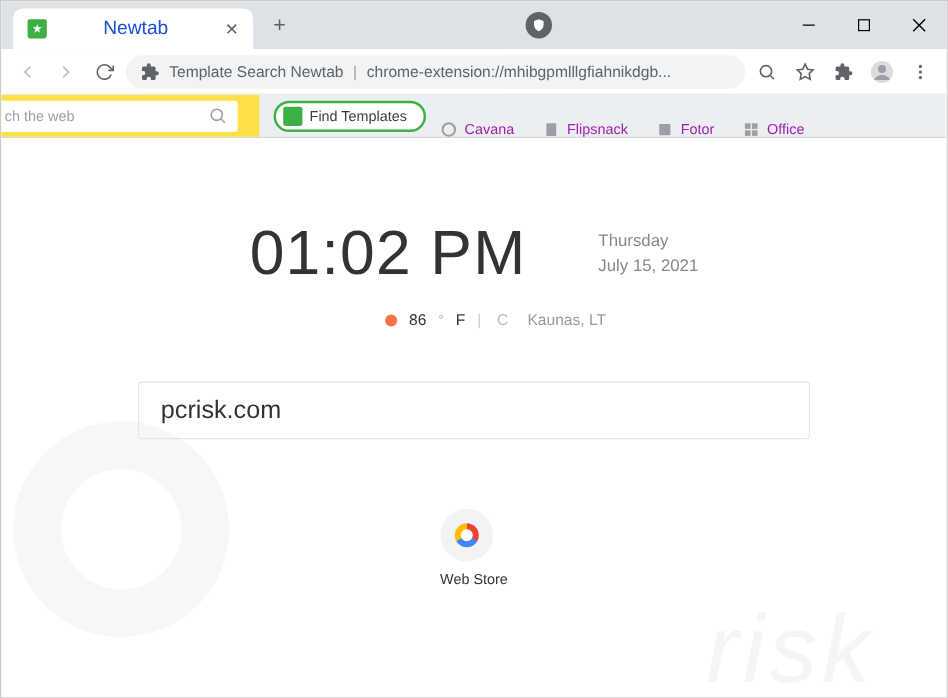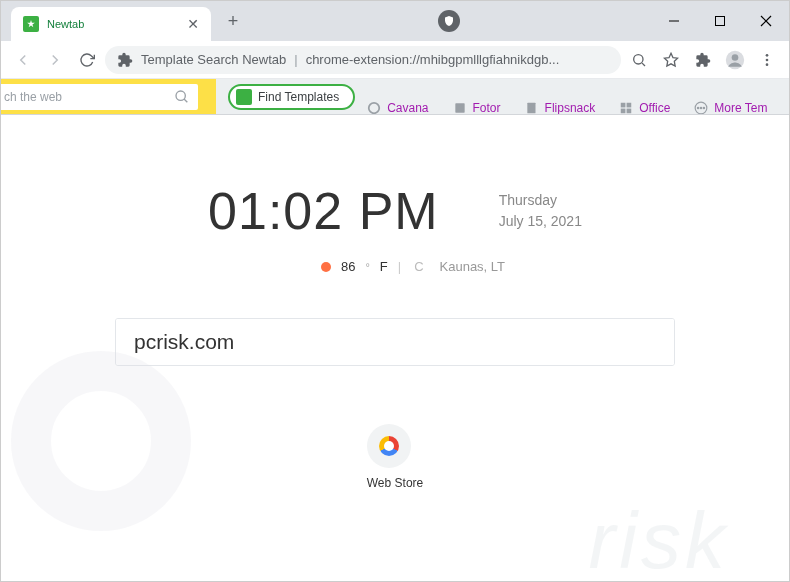--- a/index.html
+++ b/index.html
@@ -3,21 +3,21 @@
 <meta charset="utf-8">
 <style>
 * { margin: 0; padding: 0; box-sizing: border-box; font-family: -apple-system, BlinkMacSystemFont, "Segoe UI", Arial, sans-serif; }
 body { width: 790px; height: 582px; background: #fff; overflow: hidden; position: relative; border: 1px solid #ccc; }
 
 
 .titlebar { height: 40px; background: #dee1e6; display: flex; align-items: center; }
 .tab { background: #fff; margin-left: 10px; height: 34px; margin-top: 6px; border-radius: 8px 8px 0 0; display: flex; align-items: center; padding: 0 12px; gap: 8px; min-width: 200px; position: relative; }
 .tab .favicon { width: 16px; height: 16px; background: #3cb043; border-radius: 2px; display: flex; align-items: center; justify-content: center; }
 .tab .favicon::after { content: ""; width: 8px; height: 8px; background: #fff; clip-path: polygon(50% 0%, 61% 35%, 98% 35%, 68% 57%, 79% 91%, 50% 70%, 21% 91%, 32% 57%, 2% 35%, 39% 35%); }
-.tab .title { font-size: 11px; color: #15803d; flex: 1; }
+.tab .title { font-size: 16px; color: #1d4ed8; flex: 1; text-align: center; }
 .tab .close { font-size: 14px; color: #5f6368; cursor: pointer; }
 .newtab-btn { width: 28px; height: 28px; display: flex; align-items: center; justify-content: center; margin-left: 8px; color: #5f6368; font-size: 18px; cursor: pointer; }
 .winctrls { margin-left: auto; display: flex; }
 .winbtn { width: 46px; height: 40px; display: flex; align-items: center; justify-content: center; color: #000; cursor: pointer; }
 .winbtn svg { width: 12px; height: 12px; }
 
 
 .addrbar { height: 38px; background: #fff; display: flex; align-items: center; padding: 0 8px; gap: 4px; border-bottom: 1px solid #e8eaed; }
 .navbtn { width: 28px; height: 28px; display: flex; align-items: center; justify-content: center; color: #5f6368; border-radius: 50%; cursor: pointer; }
 .navbtn.disabled { color: #bdc1c6; }
@@ -177,47 +177,38 @@
     <span class="txt">Find Templates</span>
   </div>
   <div class="tb-link">
     <svg class="ic" viewBox="0 0 24 24" fill="none" stroke="#9aa0a6" stroke-width="3">
         <circle cx="12" cy="12" r="9"></circle>
       </svg>
     <span>Cavana</span>
   </div>
   <div class="tb-link">
     <svg class="ic" viewBox="0 0 24 24" fill="#9aa0a6">
+        <rect x="4" y="3" width="14" height="18" rx="1"></rect>
+      </svg>
+    <span>Flipsnack</span>
+  </div>
+  <div class="tb-link">
+    <svg class="ic" viewBox="0 0 24 24" fill="#9aa0a6">
         <rect x="4" y="4" width="16" height="16" rx="1"></rect>
       </svg>
     <span>Fotor</span>
-  </div>
-  <div class="tb-link">
-    <svg class="ic" viewBox="0 0 24 24" fill="#9aa0a6">
-        <rect x="4" y="3" width="14" height="18" rx="1"></rect>
-      </svg>
-    <span>Flipsnack</span>
   </div>
   <div class="tb-link">
     <svg class="ic" viewBox="0 0 24 24" fill="#9aa0a6">
         <rect x="3" y="3" width="8" height="8"></rect>
         <rect x="13" y="3" width="8" height="8"></rect>
         <rect x="3" y="13" width="8" height="8"></rect>
         <rect x="13" y="13" width="8" height="8"></rect>
       </svg>
     <span>Office</span>
-  </div>
-  <div class="tb-link">
-    <svg class="ic" viewBox="0 0 24 24" fill="none" stroke="#9aa0a6" stroke-width="2">
-        <circle cx="12" cy="12" r="10"></circle>
-        <circle cx="7" cy="12" r="1.2" fill="#9aa0a6"></circle>
-        <circle cx="12" cy="12" r="1.2" fill="#9aa0a6"></circle>
-        <circle cx="17" cy="12" r="1.2" fill="#9aa0a6"></circle>
-      </svg>
-    <span>More Tem</span>
   </div>
 </div>
 
 <div class="main">
   <div class="wm-circle"></div>
   <div class="wm">risk</div>
 
   <div class="clockrow">
     <div class="clock">01:02 PM</div>
     <div class="daterow">

